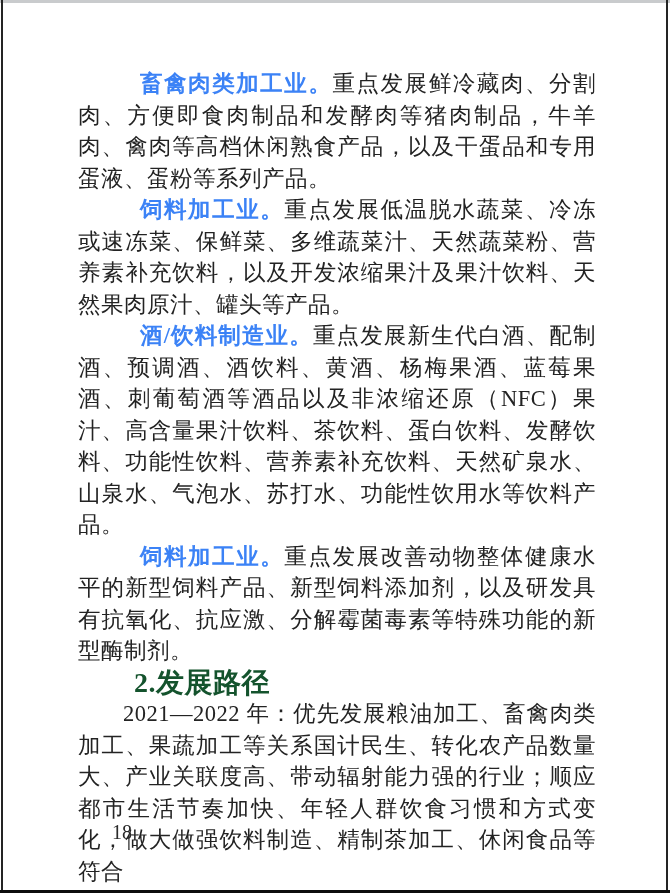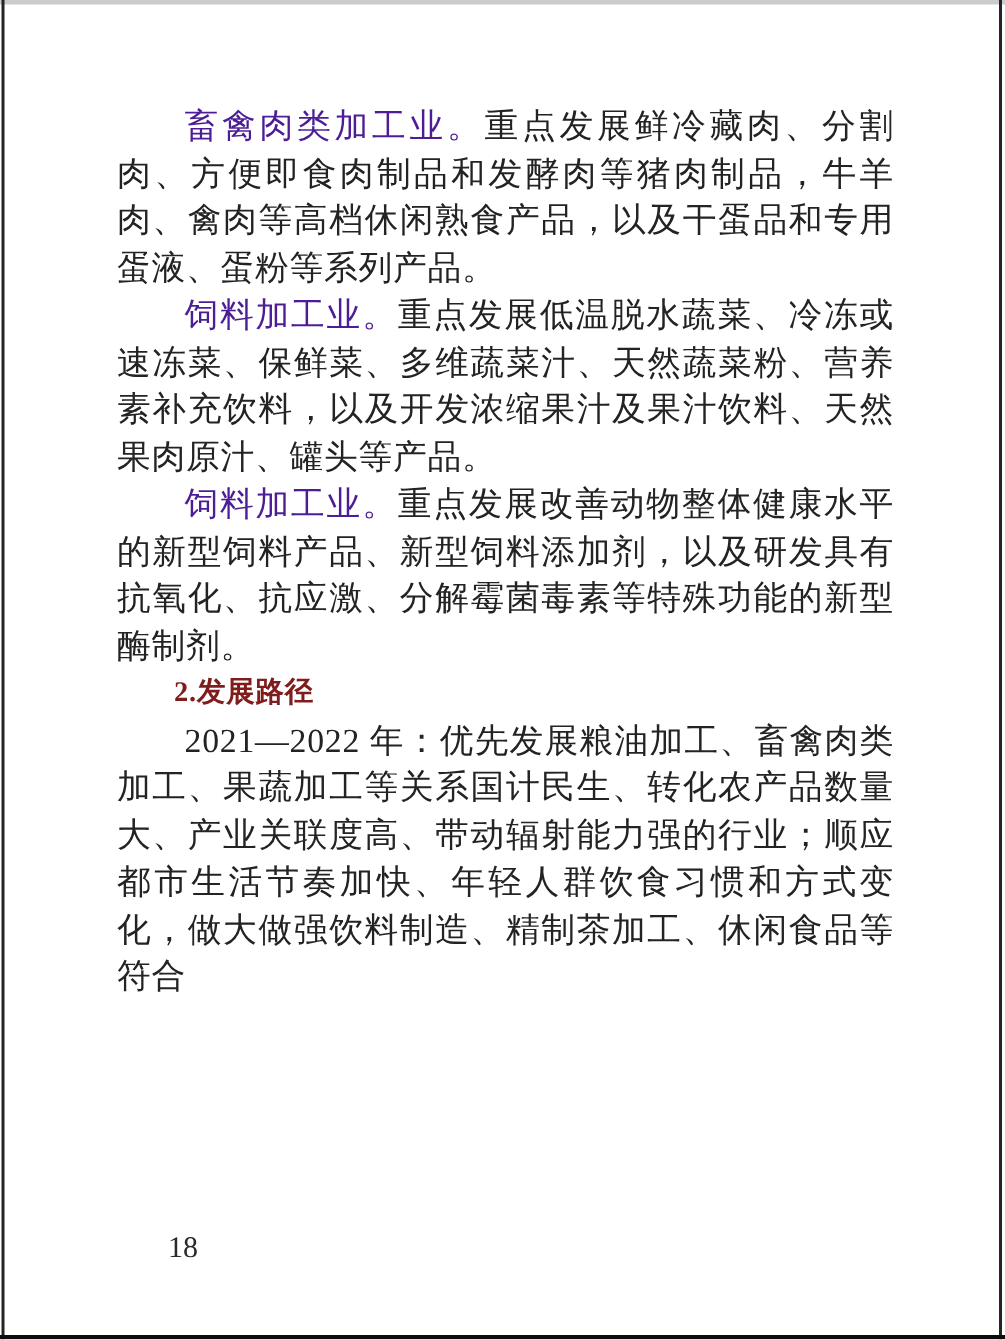--- a/index.html
+++ b/index.html
@@ -53,31 +53,32 @@
   .para {
     margin: 0;
     font-size: 22.5px;
     line-height: 31.5px;
     text-align: justify;
     text-indent: 2em;
     letter-spacing: 0.5px;
     color: #232323;
   }
   .para .lead {
-    font-weight: normal;
-    color: #4c1d95;
+    font-weight: bold;
+    color: #3b82f6;
+    margin-left: 17px;
   }
   .section-heading {
     margin: 0;
-    font-size: 19px;
+    font-size: 28px;
     line-height: 31.5px;
     text-indent: 2em;
     font-weight: bold;
     letter-spacing: 0.5px;
-    color: #7f1d1d;
+    color: #14532d;
   }
   .page-number {
     position: absolute;
     left: 112px;
     top: 820px;
     font-size: 20px;
     line-height: 24px;
     color: #2a2a2a;
   }
 </style>
@@ -88,20 +89,21 @@
   <div class="edge-top"></div>
   <div class="edge-left"></div>
   <div class="edge-right"></div>
   <div class="edge-bottom"></div>
 
   <div class="content">
     <p class="para"><span class="lead">畜禽肉类加工业。</span><span>重点发展鲜冷藏肉、分割肉、方便即食肉制品和发酵肉等猪肉制品，牛羊肉、禽肉等高档休闲熟食产品，以及干蛋品和专用蛋液、蛋粉等系列产品。</span></p>
 
     <p class="para"><span class="lead">饲料加工业。</span><span>重点发展低温脱水蔬菜、冷冻或速冻菜、保鲜菜、多维蔬菜汁、天然蔬菜粉、营养素补充饮料，以及开发浓缩果汁及果汁饮料、天然果肉原汁、罐头等产品。</span></p>
 
+    <p class="para"><span class="lead">酒/饮料制造业。</span><span>重点发展新生代白酒、配制酒、预调酒、酒饮料、黄酒、杨梅果酒、蓝莓果酒、刺葡萄酒等酒品以及非浓缩还原（NFC）果汁、高含量果汁饮料、茶饮料、蛋白饮料、发酵饮料、功能性饮料、营养素补充饮料、天然矿泉水、山泉水、气泡水、苏打水、功能性饮用水等饮料产品。</span></p>
 
 
     <p class="para"><span class="lead">饲料加工业。</span><span>重点发展改善动物整体健康水平的新型饲料产品、新型饲料添加剂，以及研发具有抗氧化、抗应激、分解霉菌毒素等特殊功能的新型酶制剂。</span></p>
 
     <p class="section-heading">2.发展路径</p>
 
     <p class="para">2021—2022 年：优先发展粮油加工、畜禽肉类加工、果蔬加工等关系国计民生、转化农产品数量大、产业关联度高、带动辐射能力强的行业；顺应都市生活节奏加快、年轻人群饮食习惯和方式变化，做大做强饮料制造、精制茶加工、休闲食品等符合</p>
   </div>
 
   <div class="page-number">18</div>

